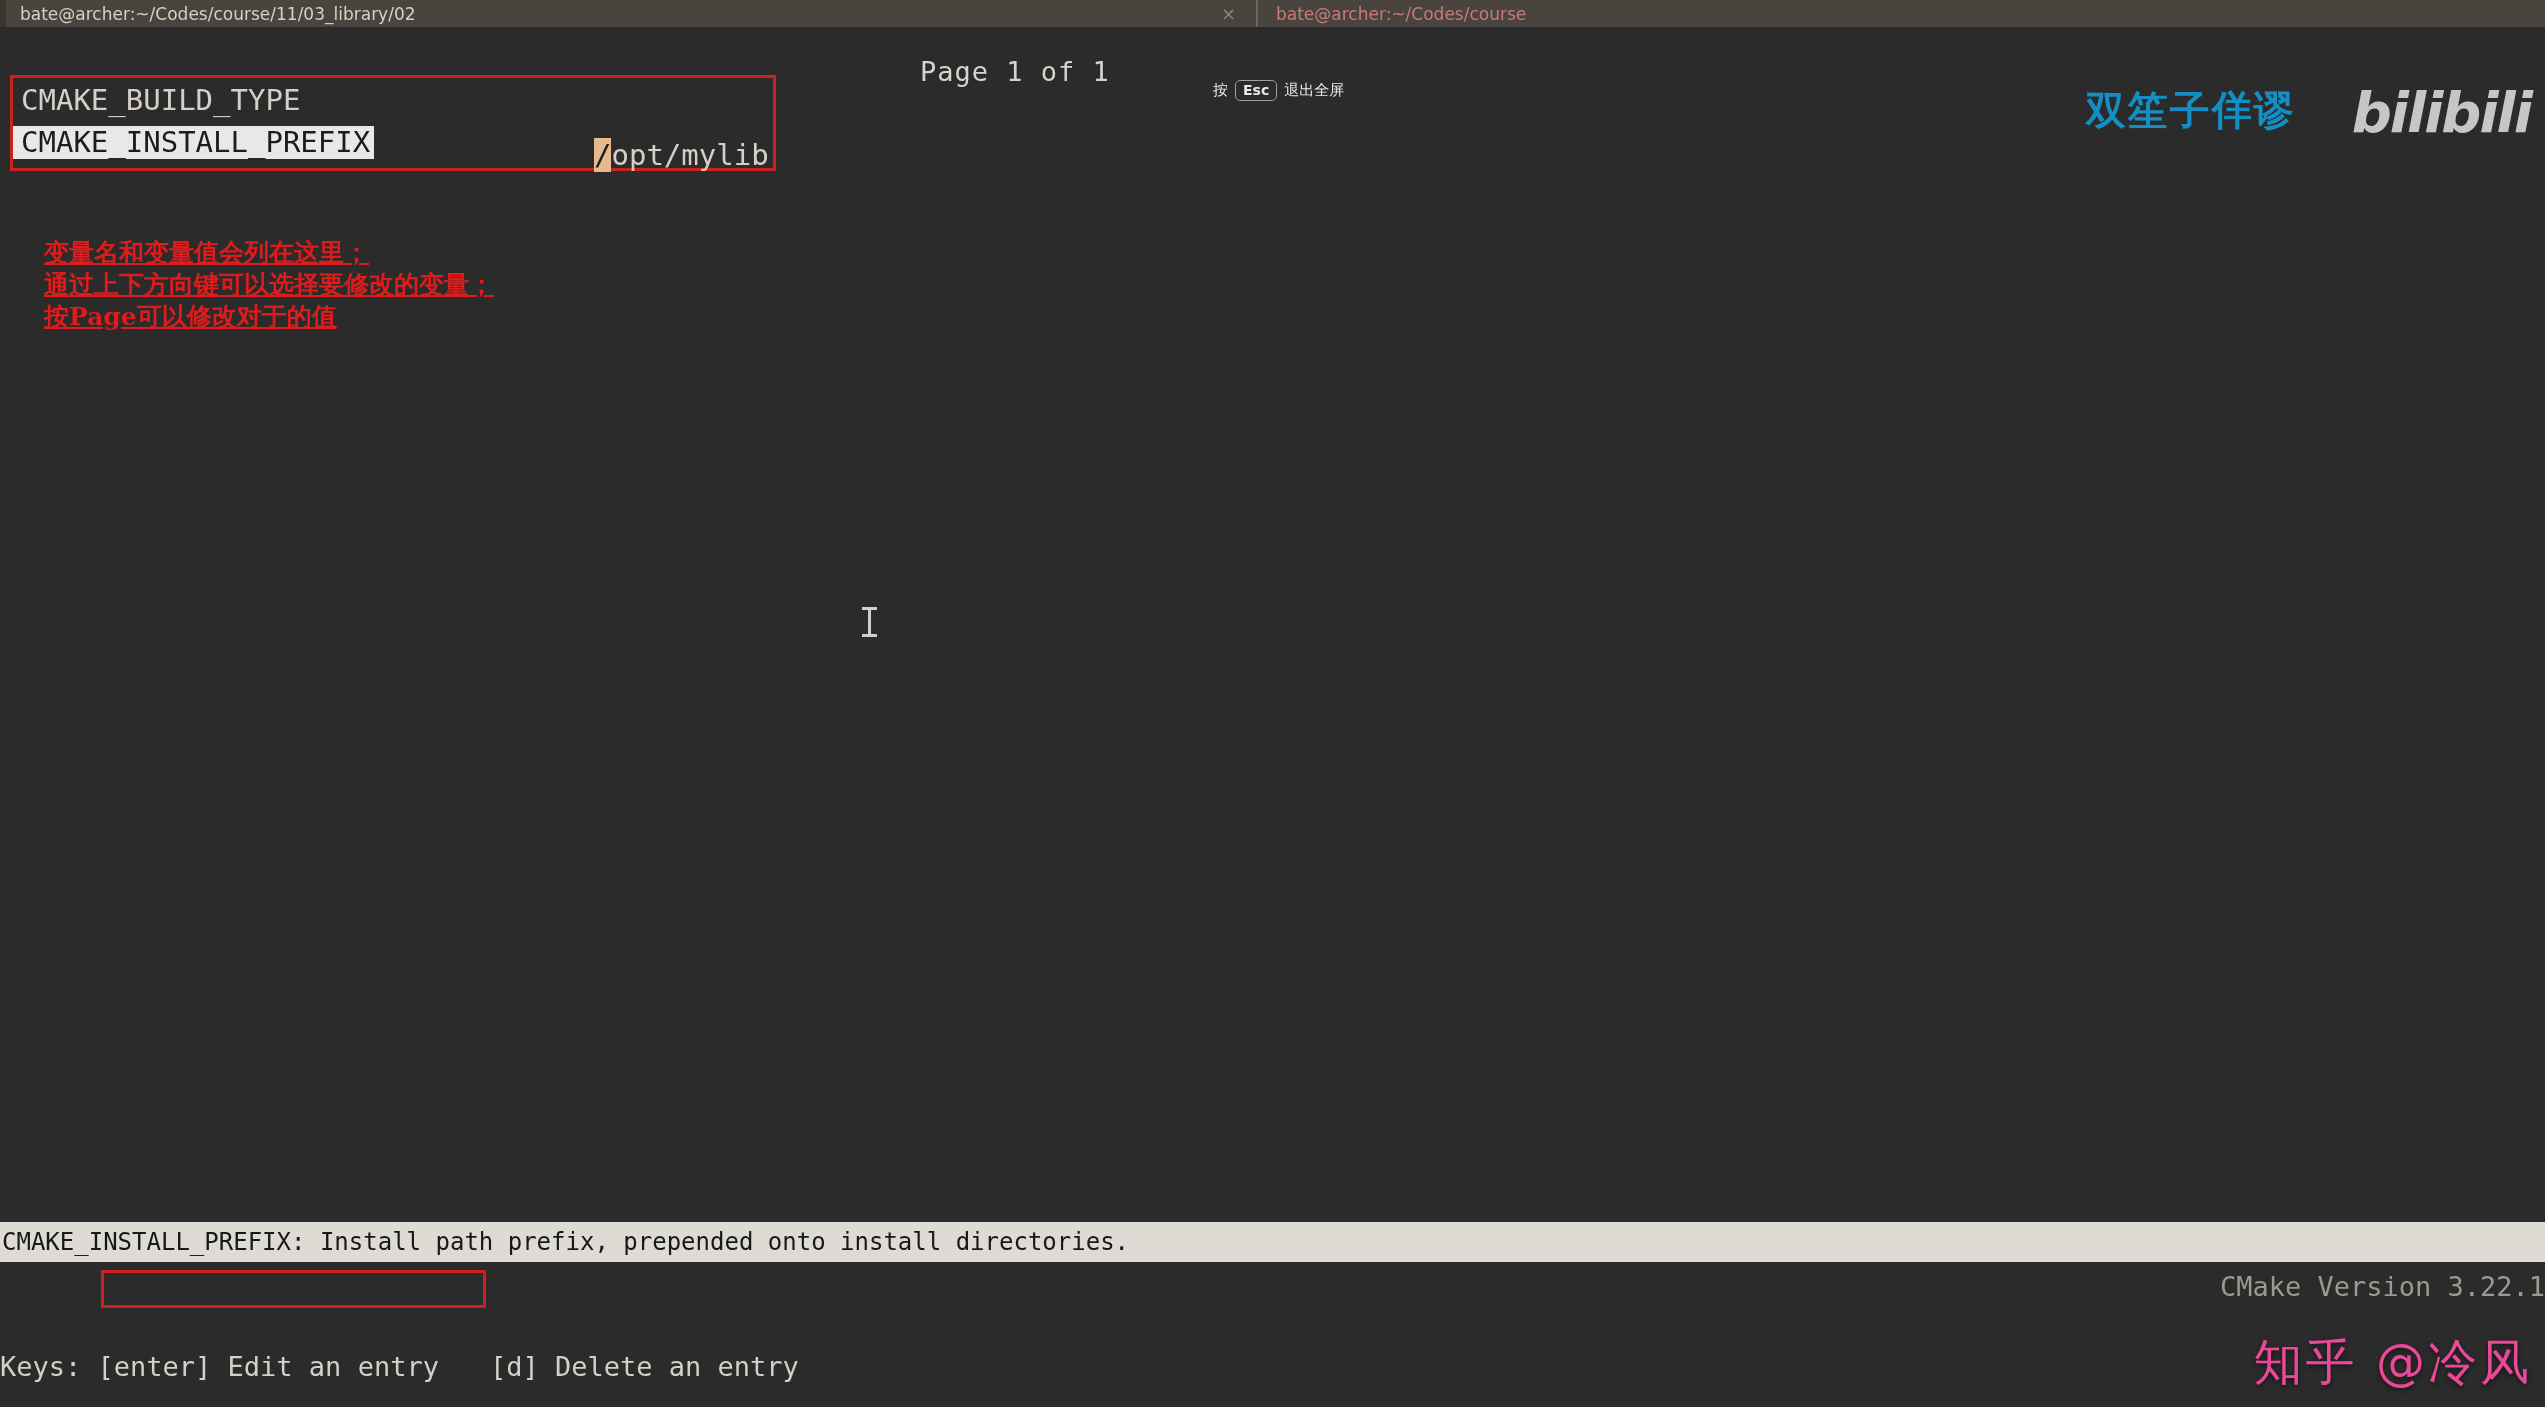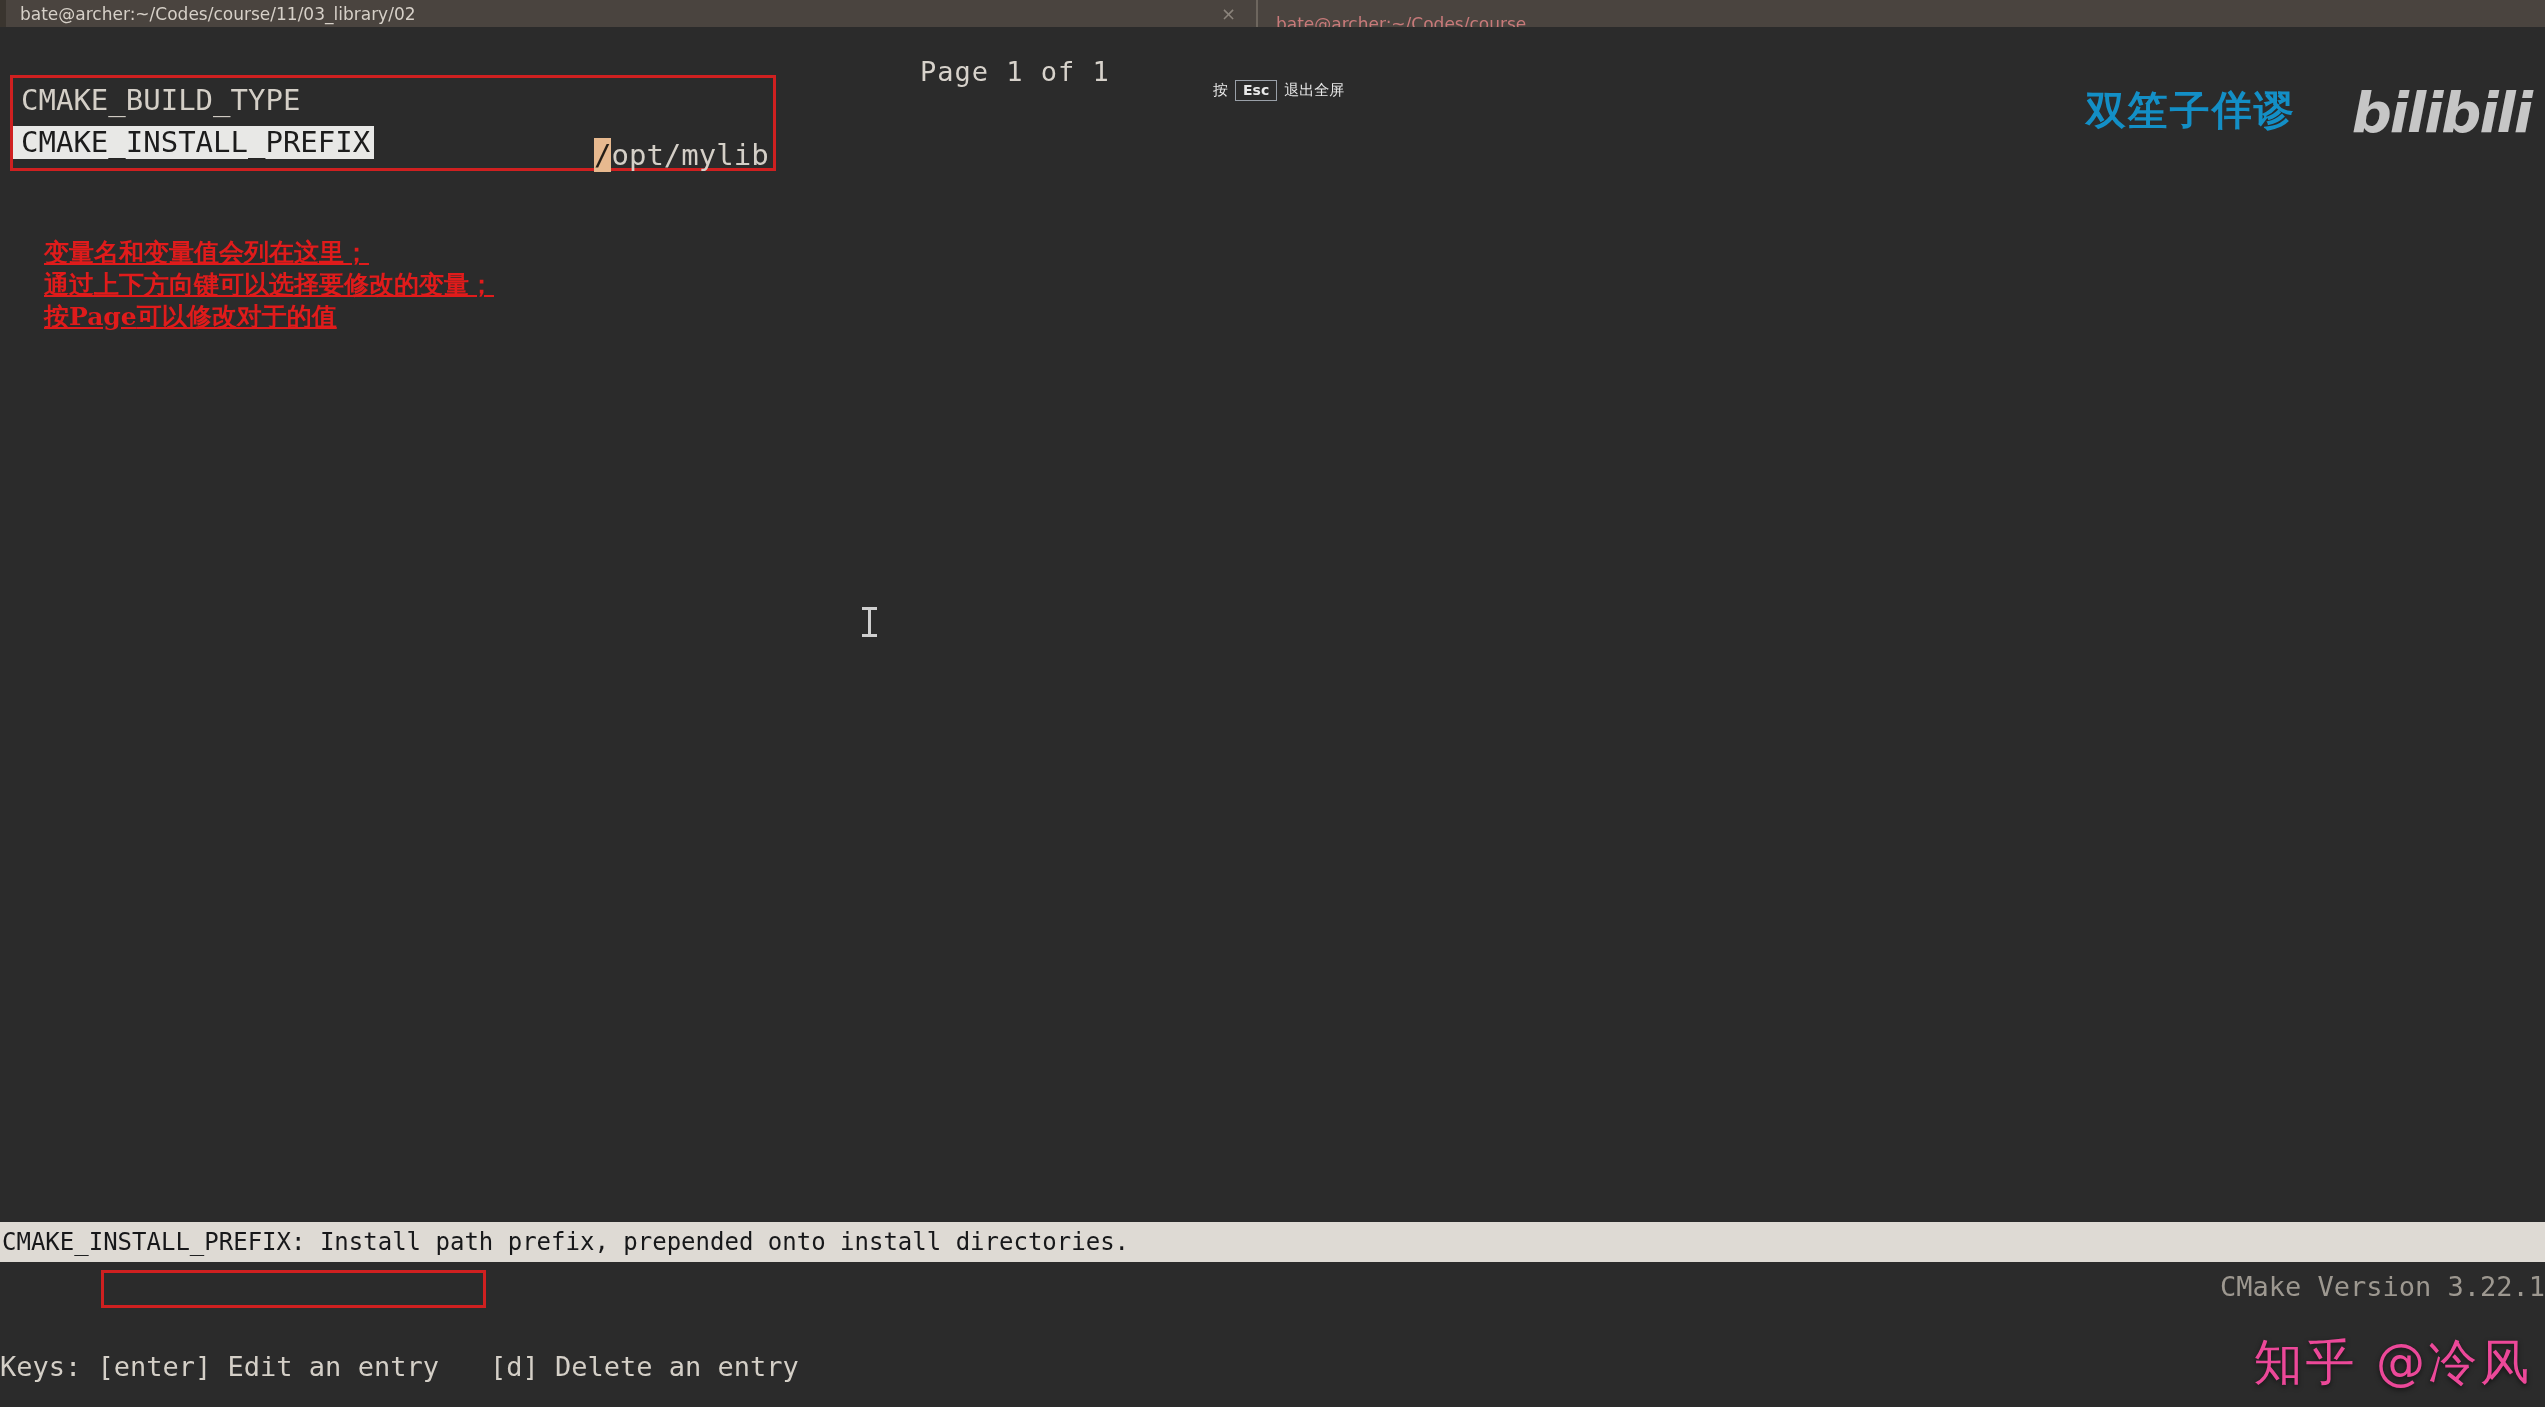--- a/index.html
+++ b/index.html
@@ -59,21 +59,20 @@
   .tab-sep {
     width: 2px;
     background: #6d665e;
     height: 27px;
   }
   .tab.inactive {
     background: #4a443f;
     color: #c87a7a;
     padding-left: 18px;
     flex: 1 1 auto;
-    margin-top: 10px;
   }
 
   
   #term {
     position: absolute;
     left: 0; top: 27px;
     width: 2545px;
     height: 1380px;
     background: #2b2b2b;
     color: #ccc6bd;
@@ -98,21 +97,21 @@
     top: 47px;
     display: flex;
     align-items: center;
     gap: 7px;
     font-family: "DejaVu Sans", sans-serif;
     font-size: 15px;
     color: #e8e8e8;
   }
   #fs-hint .keycap {
     border: 1px solid #9aa0a8;
-    border-radius: 0;
+    border-radius: 5px;
     padding: 2px 7px;
     font-size: 14px;
     font-weight: bold;
     line-height: 1.1;
   }
 
   
   #bili-wm {
     position: absolute;
     right: 14px;

